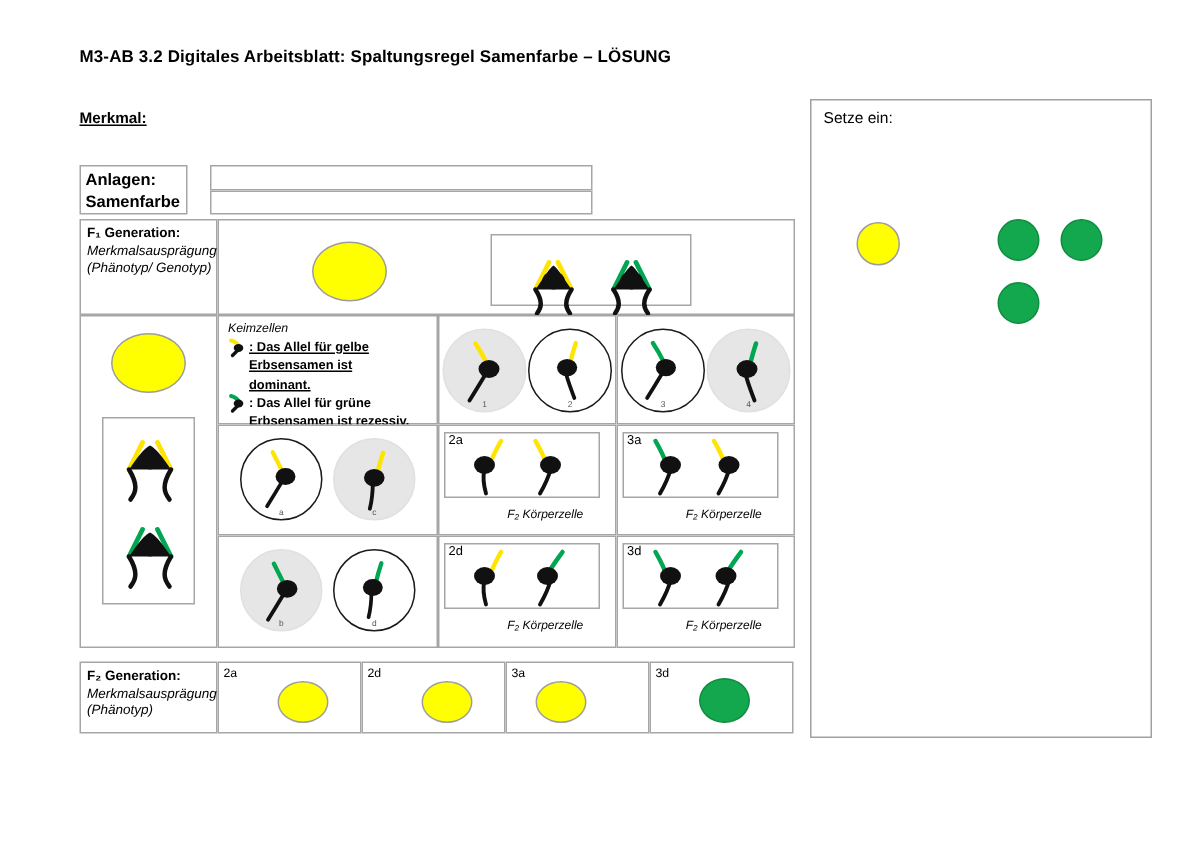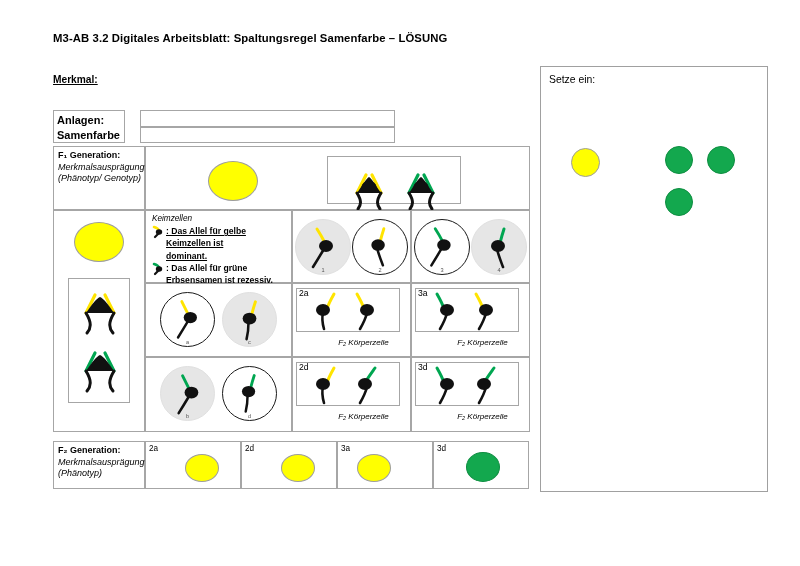--- a/index.html
+++ b/index.html
@@ -192,21 +192,21 @@
   <div class="cell" id="keim-cell"></div>
   <div id="keim-title">Keimzellen</div>
 
   <svg style="position:absolute;left:150px;top:225px;" width="14" height="14" viewBox="0 0 14 14">
     <path d="M4 2 C8 3,9 5,9.5 6.5" stroke="#ffe400" stroke-width="2.6" fill="none" stroke-linecap="round"></path>
     <path d="M5 12 C7 10,8 9,9 8" stroke="#111" stroke-width="2.2" fill="none" stroke-linecap="round"></path>
     <ellipse cx="9" cy="7" rx="3.2" ry="2.7" fill="#111"></ellipse>
   </svg>
   <div class="legend-line" style="left:166px;top:225px;width:120px;text-decoration:underline;">
     <span>: Das Allel für gelbe</span><br>
-    <span>Keimzellen ist</span><br>
+    <span>Erbsensamen ist</span><br>
     <span>dominant.</span>
   </div>
 
   <svg style="position:absolute;left:150px;top:262px;" width="14" height="14" viewBox="0 0 14 14">
     <path d="M4 2 C8 3,9 5,9.5 6.5" stroke="#00a651" stroke-width="2.6" fill="none" stroke-linecap="round"></path>
     <path d="M5 12 C7 10,8 9,9 8" stroke="#111" stroke-width="2.2" fill="none" stroke-linecap="round"></path>
     <ellipse cx="9" cy="7" rx="3.2" ry="2.7" fill="#111"></ellipse>
   </svg>
   <div class="legend-line" style="left:166px;top:262px;width:128px;">
     <span>: Das Allel für grüne</span><br>

